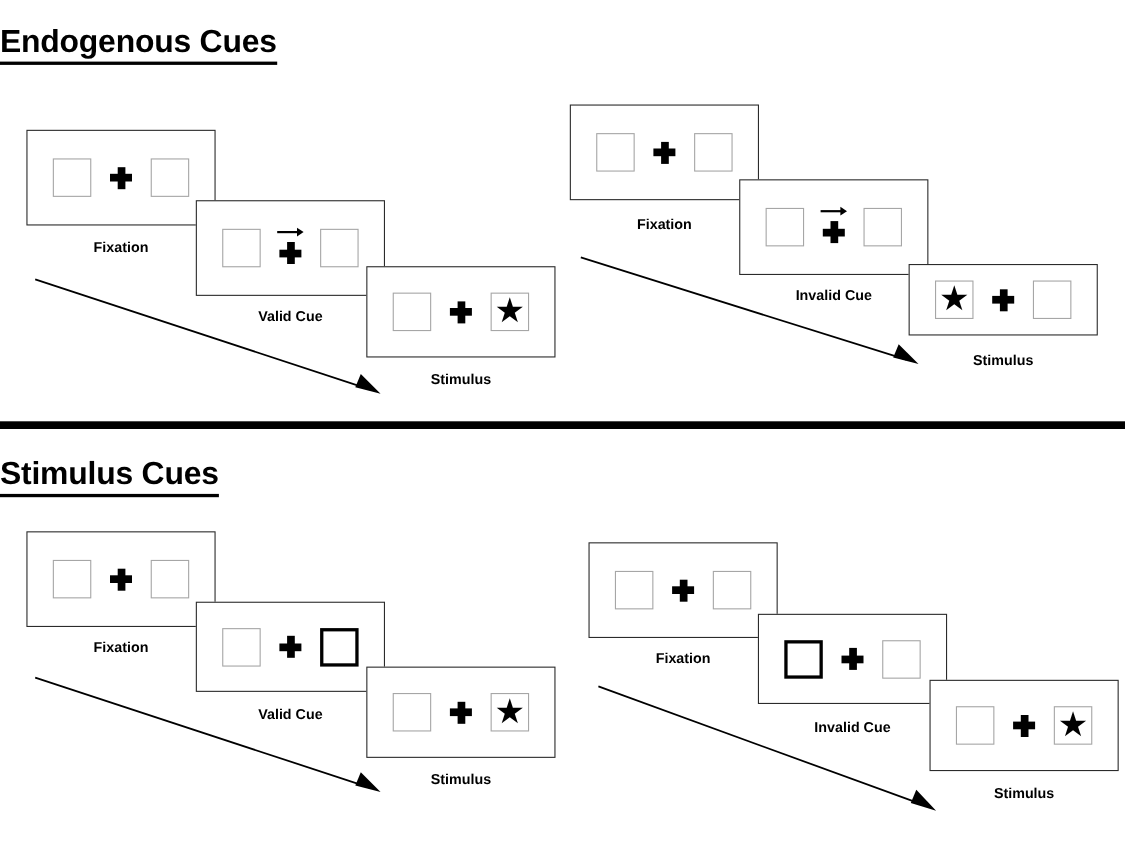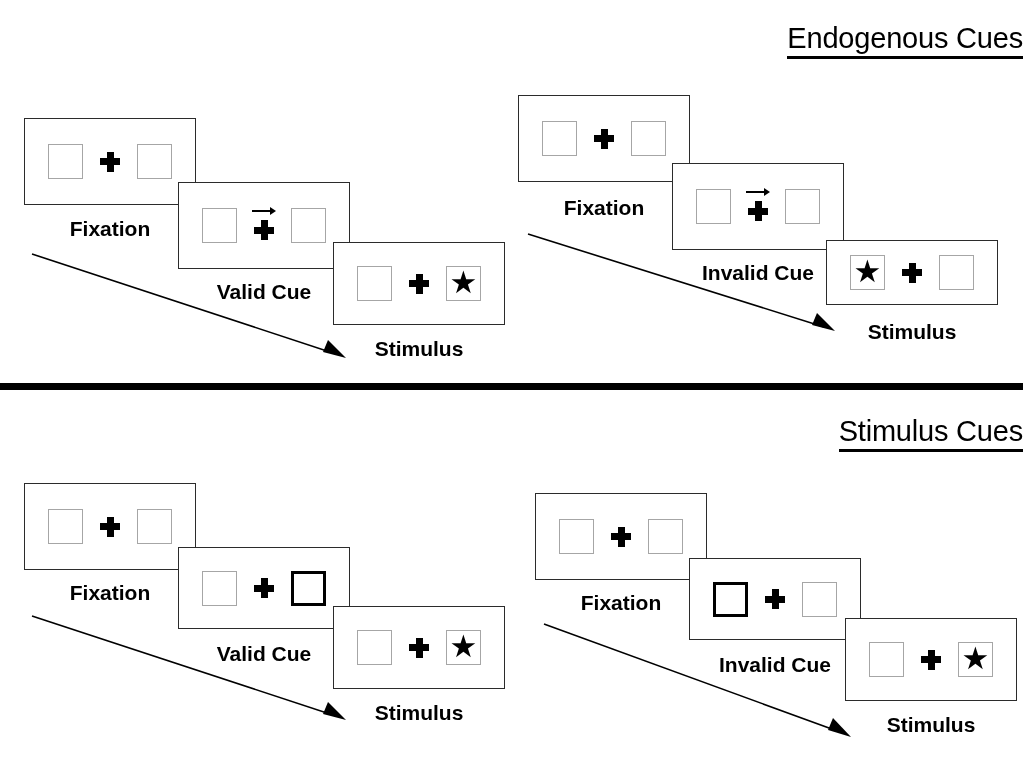--- a/index.html
+++ b/index.html
@@ -11,22 +11,22 @@
     width: 1023px; height: 767px;
     position: relative;
     font-family: "Liberation Sans", sans-serif;
     overflow: hidden;
   }
 
   
   .section-title {
     position: absolute;
     left: 0; width: 1023px;
-    text-align: right;
-    font-weight: normal;
+    text-align: left;
+    font-weight: bold;
     font-size: 29px;
     color: #000;
     letter-spacing: -0.2px;
   }
   .section-title span {
     border-bottom: 3px solid #000;
     padding-bottom: 2px;
   }
 
   
@@ -121,21 +121,21 @@
     width: 0; height: 0;
     border-top: 4px solid transparent;
     border-bottom: 4px solid transparent;
     border-left: 6px solid #000;
   }
 
   
   .caption {
     position: absolute;
     font-weight: bold;
-    font-size: 21px;
+    font-size: 13px;
     color: #000;
     white-space: nowrap;
     text-align: center;
   }
 
   
   .flow-arrow {
     position: absolute;
     overflow: visible;
     pointer-events: none;

